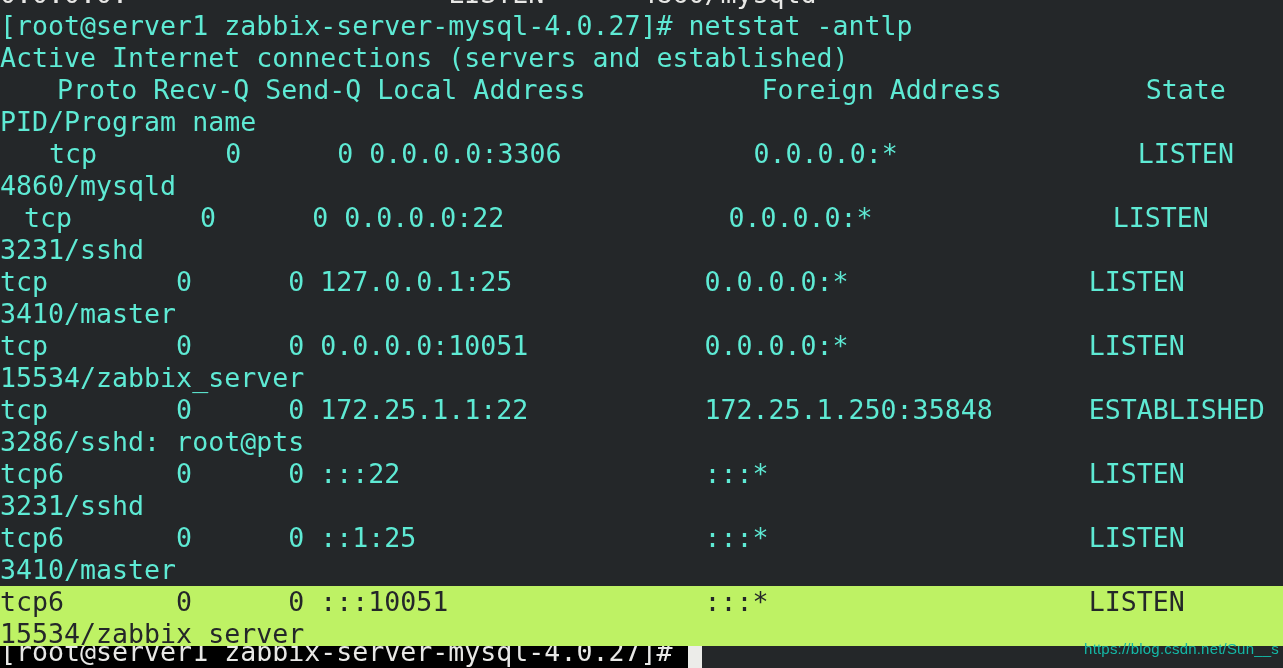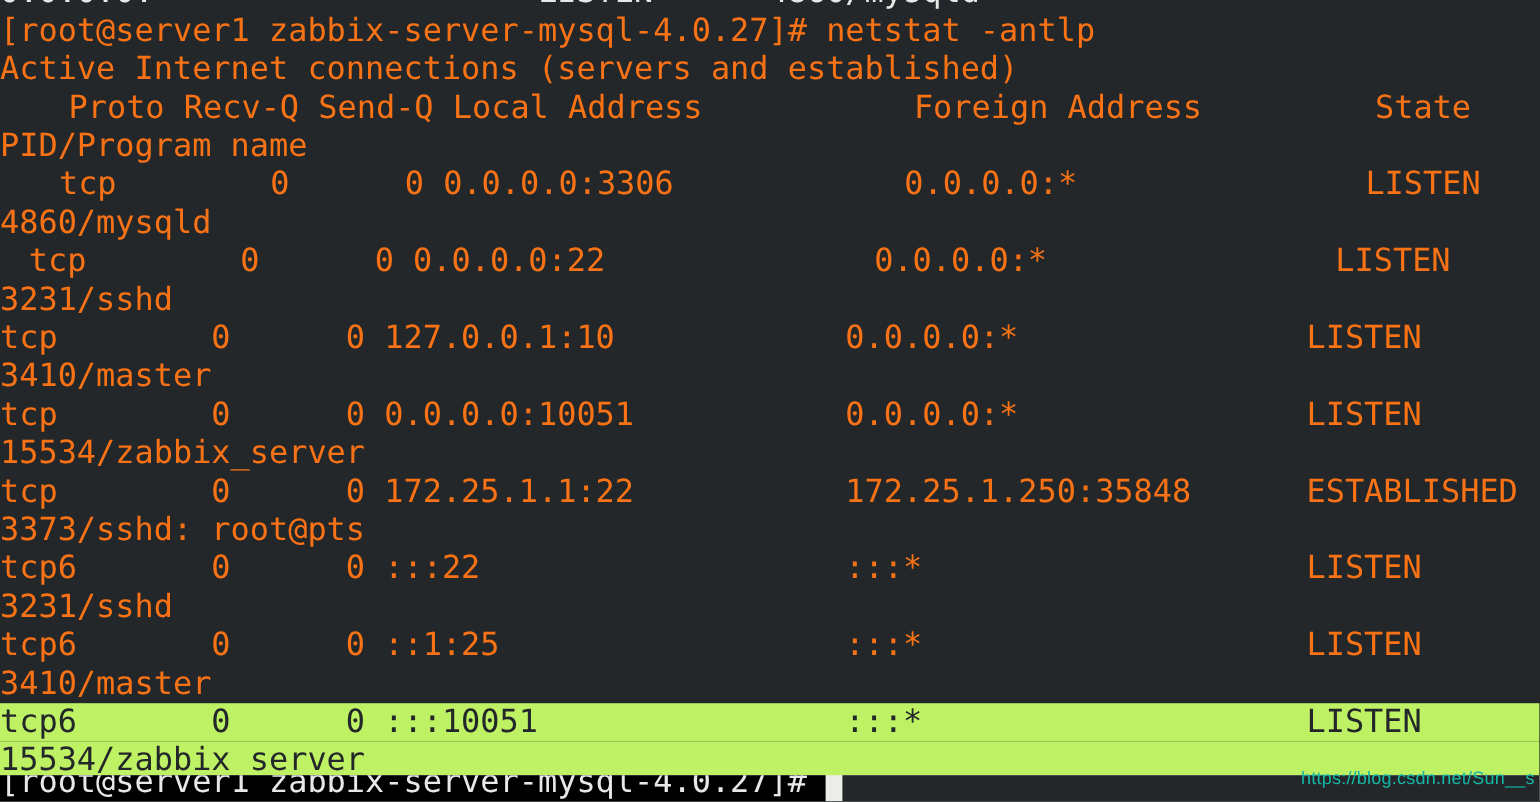--- a/index.html
+++ b/index.html
@@ -26,21 +26,21 @@
   }
 
   .term-line {
     position: absolute;
     left: 0;
     white-space: pre;
     font-family: "DejaVu Sans Mono", "Liberation Mono", monospace;
     font-size: 26.6px;
     line-height: 32px;
     letter-spacing: 0px;
-    color: #f97316;
+    color: #5eead4;
     height: 32px;
     width: 1283px;
   }
 
   
   .term-line.clipped-top {
     top: -22px;
     color: #e8e8e6;
   }
 
@@ -107,26 +107,26 @@
 
   <div id="lines-host">
       <div class="term-line" style="top: 10px;">[root@server1 zabbix-server-mysql-4.0.27]# netstat -antlp</div>
       <div class="term-line" style="top: 42px;">Active Internet connections (servers and established)</div>
       <div class="term-line" style="top: 74px; text-align: center;">Proto Recv-Q Send-Q Local Address           Foreign Address         State</div>
       <div class="term-line" style="top: 106px;">PID/Program name</div>
       <div class="term-line" style="top: 138px; text-align: center;">tcp        0      0 0.0.0.0:3306            0.0.0.0:*               LISTEN</div>
       <div class="term-line" style="top: 170px;">4860/mysqld</div>
       <div class="term-line" style="top: 202px; margin-left: 24px;">tcp        0      0 0.0.0.0:22              0.0.0.0:*               LISTEN</div>
       <div class="term-line" style="top: 234px;">3231/sshd</div>
-      <div class="term-line" style="top: 266px;">tcp        0      0 127.0.0.1:10            0.0.0.0:*               LISTEN</div>
+      <div class="term-line" style="top: 266px;">tcp        0      0 127.0.0.1:25            0.0.0.0:*               LISTEN</div>
       <div class="term-line" style="top: 298px;">3410/master</div>
       <div class="term-line" style="top: 330px;">tcp        0      0 0.0.0.0:10051           0.0.0.0:*               LISTEN</div>
       <div class="term-line" style="top: 362px;">15534/zabbix_server</div>
       <div class="term-line" style="top: 394px;">tcp        0      0 172.25.1.1:22           172.25.1.250:35848      ESTABLISHED</div>
-      <div class="term-line" style="top: 426px;">3373/sshd: root@pts</div>
+      <div class="term-line" style="top: 426px;">3286/sshd: root@pts</div>
       <div class="term-line" style="top: 458px;">tcp6       0      0 :::22                   :::*                    LISTEN</div>
       <div class="term-line" style="top: 490px;">3231/sshd</div>
       <div class="term-line" style="top: 522px;">tcp6       0      0 ::1:25                  :::*                    LISTEN</div>
       <div class="term-line" style="top: 554px;">3410/master</div>
       <div class="term-line selected" style="top: 586px;">tcp6       0      0 :::10051                :::*                    LISTEN</div>
       <div class="term-line selected" style="top: 618px;">15534/zabbix_server</div>
     </div>
 
   <div id="last-line-wrap">
     <div id="last-line-bar">

